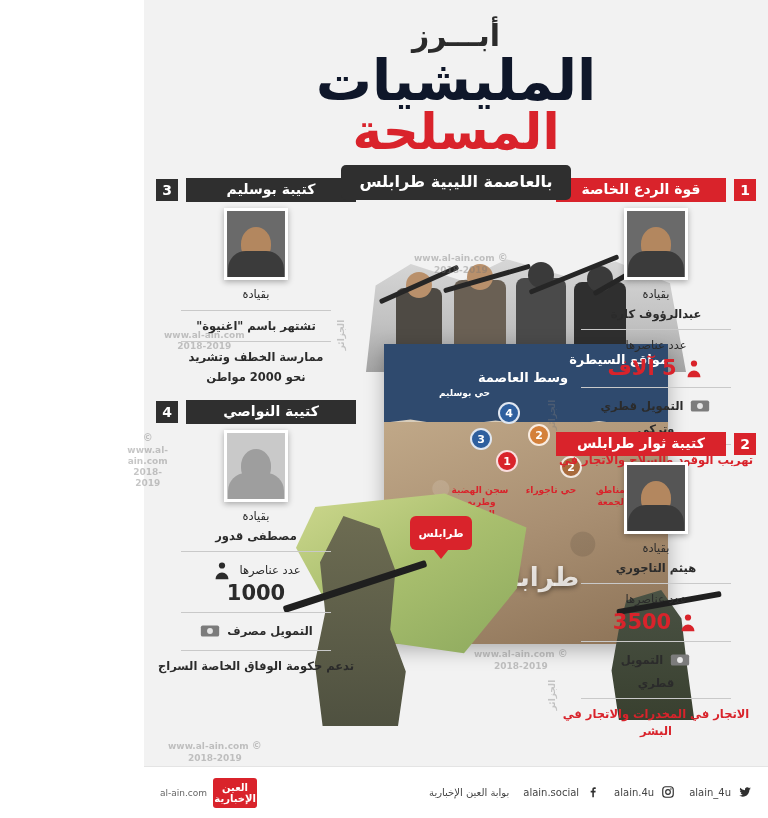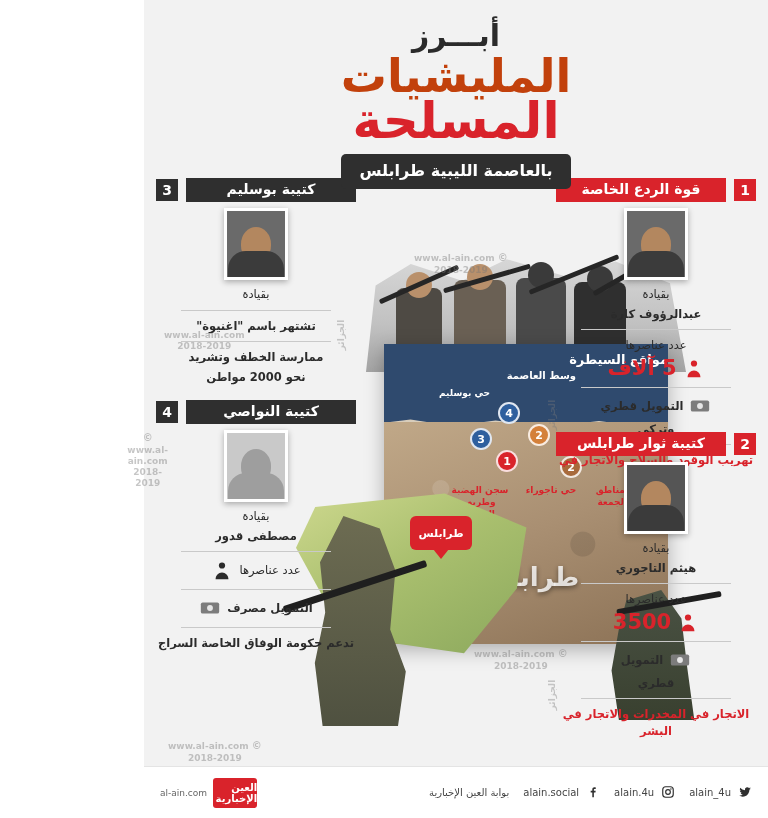--- a/index.html
+++ b/index.html
@@ -21,21 +21,21 @@
     top: 18px; left: 0; right: 0;
     text-align: center;
     z-index: 20;
   }
   .t-abraz {
     font-size: 30px; font-weight: bold; color: #2b2b2b;
     letter-spacing: 2px;
     line-height: 1.2;
   }
   .t-big1 {
-    font-size: 46px; font-weight: bold; color: #c2410c;
+    font-size: 56px; font-weight: bold; color: #0f172a;
     line-height: 1.05;
     margin-top: -2px;
   }
   .t-big2 {
     font-size: 50px; font-weight: bold; color: #d9232b;
     line-height: 1.0;
     margin-top: -4px;
   }
   .t-sub {
     display: inline-block;
@@ -117,22 +117,22 @@
     color: rgba(255,255,255,.80);
     font-size: 26px; font-weight: bold;
     letter-spacing: 2px;
     text-shadow: 0 2px 5px rgba(0,0,0,.45);
   }
   .legend-top {
     position: absolute; top: 8px; right: 0;
     color: #ffffff; font-size: 13px; font-weight: bold;
   }
   .legend-center {
-    position: absolute; top: 26px; right: 92px;
-    color: #ffffff; font-size: 10px; font-weight: bold;
+    position: absolute; top: 26px; right: 100px;
+    color: #ffffff; font-size: 13px; font-weight: bold;
   }
   .legend-busleem {
     position: absolute; top: 44px; right: 178px;
     color: #ffffff; font-size: 9px; font-weight: bold;
   }
   .pin {
     position: absolute;
     width: 22px; height: 22px; border-radius: 50%;
     color: #fff; font-size: 11px; font-weight: bold;
     display: flex; align-items: center; justify-content: center;
@@ -480,20 +480,21 @@
     <div class="divider"></div>
     <div class="row-ic">
       <span class="line">عدد عناصرها</span>
       <span class="ic">
         <svg viewBox="0 0 24 24" width="22" height="22">
             <circle cx="12" cy="6" r="3.4" fill="#2b2b2b"></circle>
             <path d="M5 21c0-4.2 3.1-7.4 7-7.4s7 3.2 7 7.4z" fill="#2b2b2b"></path>
           </svg>
       </span>
     </div>
+    <div class="big-num dark">1000</div>
     <div class="divider"></div>
     <div class="row-ic">
       <span class="line bold">التمويل مصرف</span>
       <span class="ic">
         <svg viewBox="0 0 24 24" width="22" height="22">
             <rect x="2" y="6" width="20" height="12" rx="2" fill="#7c7c7c"></rect>
             <circle cx="12" cy="12" r="3.2" fill="#e6e6e6"></circle>
           </svg>
       </span>
     </div>
@@ -549,20 +550,20 @@
         <span class="soc-ic">
           <svg viewBox="0 0 24 24" width="14" height="14">
               <path d="M13.5 21v-8h2.7l.4-3h-3.1V8.2c0-.9.2-1.5 1.5-1.5h1.7V4.1C16.4 4 15.5 4 14.5 4c-2.2 0-3.7 1.3-3.7 3.8V10H8v3h2.8v8z" fill="#2f2f2f"></path>
             </svg>
         </span>
         <span>alain.social</span>
       </div>
       <div class="portal">بوابة العين الإخبارية</div>
     </div>
     <div class="brand">
-      <div style="">
+      <div style="text-align:center;">
         <div class="brand-logo">العين الإخبارية</div>
       </div>
       <div class="brand-url">al-ain.com</div>
     </div>
   </div>
 
 </div>
 
 </body></html>

